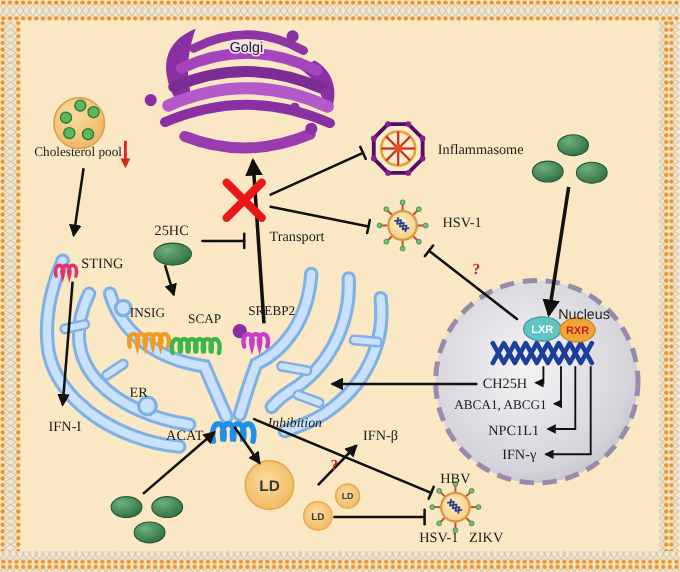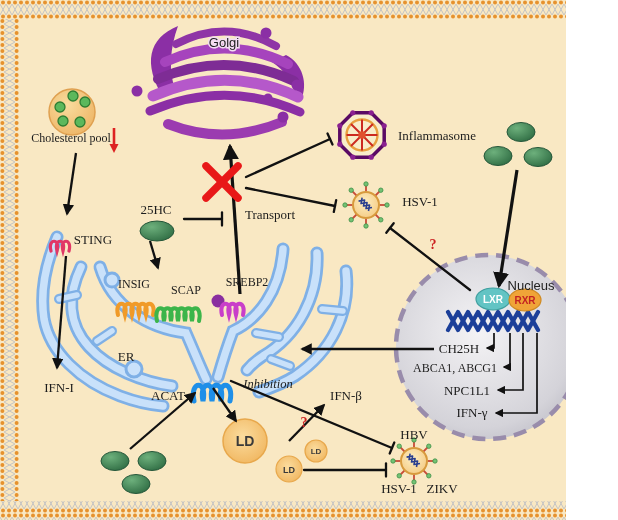--- a/index.html
+++ b/index.html
@@ -1,16 +1,16 @@
 <!DOCTYPE html>
 <html><head>
 <meta charset="utf-8">
 <style>
   html,body{margin:0;padding:0;background:#ffffff;}
-  .canvas{position:relative;width:566px;height:520px;overflow:hidden;background:#f9e8c3;}
+  .canvas{position:relative;width:618px;height:520px;overflow:hidden;background:#f9e8c3;}
   svg{display:block;}
   text{user-select:none;}
   .t-serif{font-family:"Liberation Serif",serif;font-size:13px;fill:#1c1c1c;}
   .t-serif-sm{font-family:"Liberation Serif",serif;font-size:12px;fill:#1c1c1c;}
   .t-italic{font-family:"Liberation Serif",serif;font-style:italic;font-size:12.5px;fill:#1c1c1c;}
   .t-sans{font-family:"Liberation Sans",sans-serif;font-size:13px;fill:#222;}
   .t-halo{paint-order:stroke;stroke:#f3ddf3;stroke-width:3px;}
   .t-red{font-family:"Liberation Serif",serif;font-weight:bold;font-size:14px;fill:#cc2222;}
   .t-lxr{font-family:"Liberation Sans",sans-serif;font-weight:bold;font-size:10px;fill:#ffffff;}
   .t-rxr{font-family:"Liberation Sans",sans-serif;font-weight:bold;font-size:10px;fill:#c42222;}

